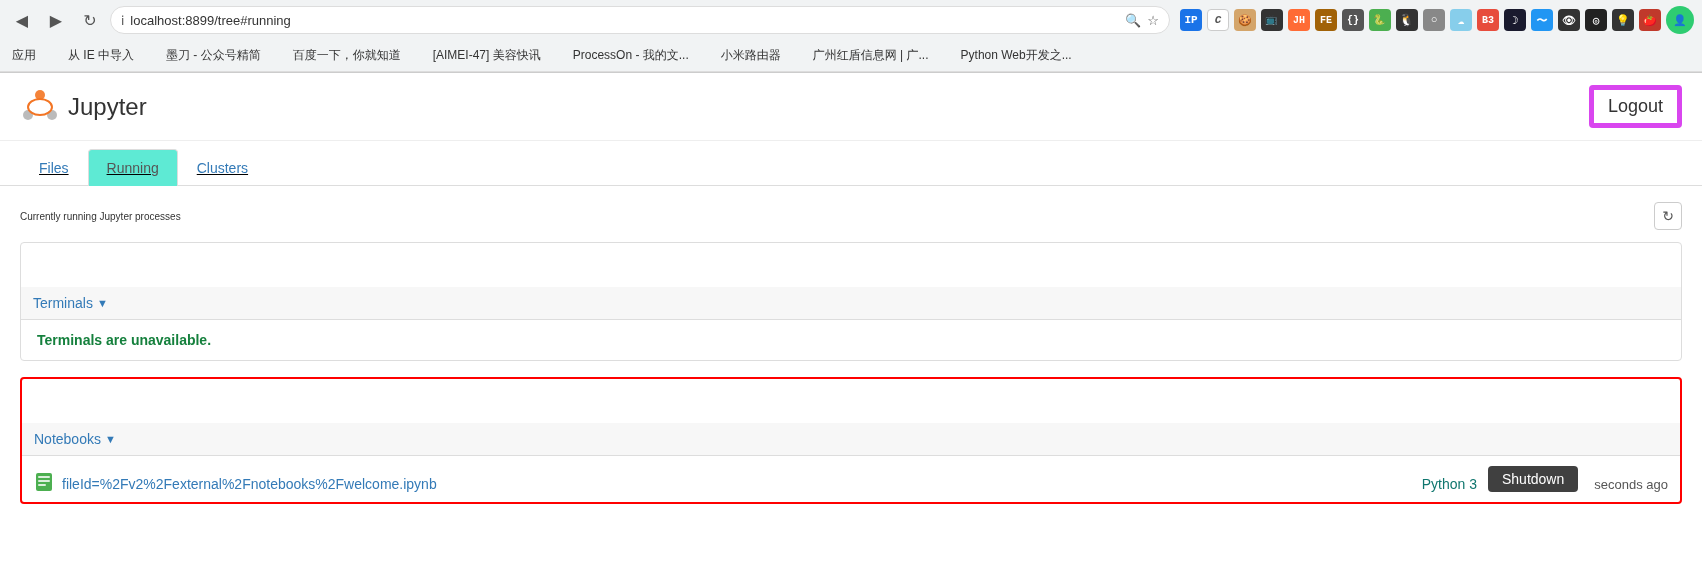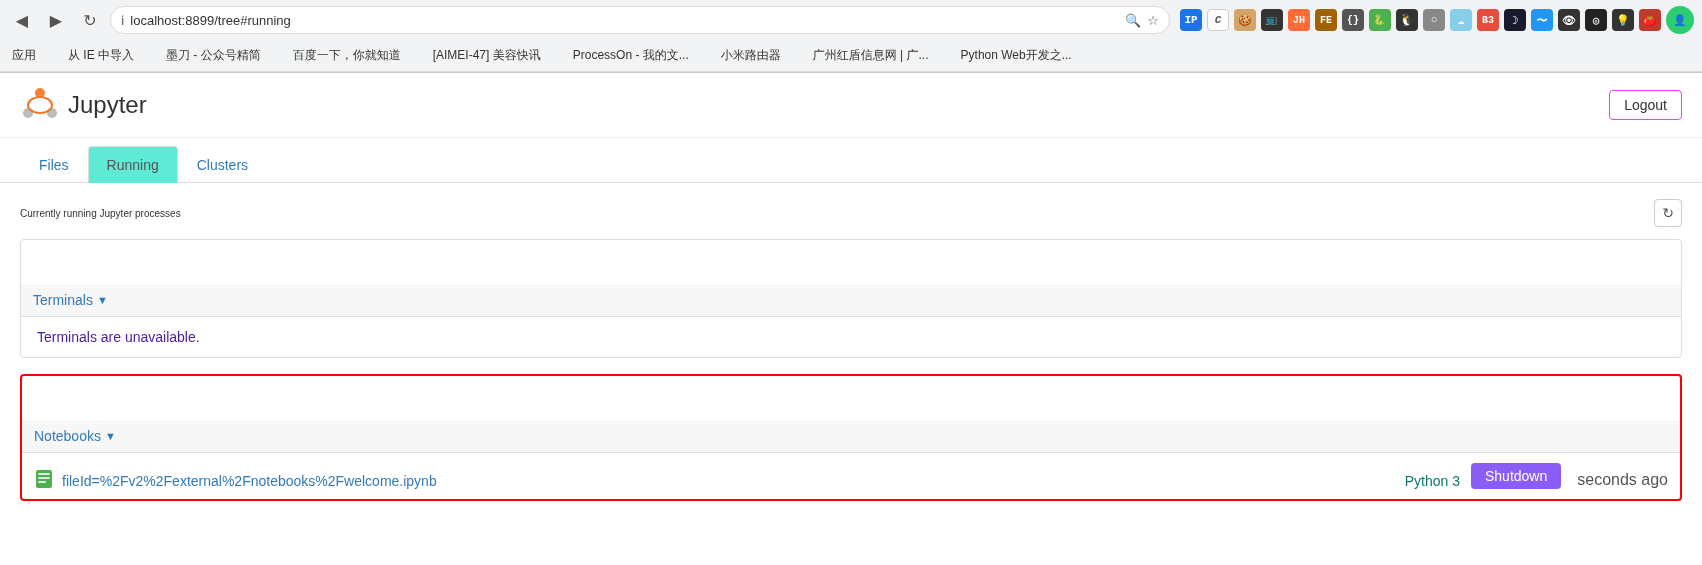--- a/index.html
+++ b/index.html
@@ -98,35 +98,36 @@
     }
     .jupyter-logo-icon {
       width: 40px; height: 40px;
     }
     .jupyter-logo-text {
       font-size: 24px;
       font-weight: 300;
       color: #333;
     }
     .logout-btn {
-      border: 1px solid #d946ef;
+      border: 5px solid #d946ef;
       background: #fff;
       padding: 6px 14px;
       border-radius: 4px;
       cursor: pointer;
-      font-size: 14px;
+      font-size: 18px;
       color: #333;
     }
 
     
     .tabs-row {
       display: flex;
       border-bottom: 1px solid #ddd;
       padding: 0 20px;
       margin-top: 8px;
+      text-decoration: underline;
     }
     .tab {
       padding: 10px 18px;
       font-size: 14px;
       cursor: pointer;
       color: #337ab7;
       border: 1px solid transparent;
       border-bottom: none;
       margin-bottom: -1px;
       background: transparent;
@@ -186,23 +187,23 @@
       cursor: pointer;
     }
     .chevron-icon {
       color: #337ab7;
       font-size: 11px;
     }
     .section-panel-body {
       padding: 12px 16px;
     }
     .unavailable-text {
-      font-weight: normal;
-      font-size: 14px;
-      color: #4c1d95;
+      font-weight: bold;
+      font-size: 14px;
+      color: #15803d;
     }
 
     
     .section-panel.highlighted {
       border: 2px solid red;
     }
 
     
     .notebook-item {
       display: flex;
@@ -219,32 +220,32 @@
       text-decoration: none;
       font-size: 14px;
       flex: 1;
     }
     .kernel-badge {
       color: #0f766e;
       font-size: 14px;
       margin-right: 3px;
     }
     .shutdown-btn {
-      background: #8b5cf6;
+      background: #404040;
       color: #fff;
       border: none;
       padding: 5px 14px;
       border-radius: 4px;
       cursor: pointer;
       font-size: 14px;
       font-weight: normal;
     }
     .time-ago {
       color: #555;
-      font-size: 16px;
+      font-size: 13px;
       margin-left: 8px;
     }
   </style>
 </head>
 <body>
 
 <div class="browser-chrome">
 
   <div class="address-bar-row">
     <button class="nav-btn">◀</button>

